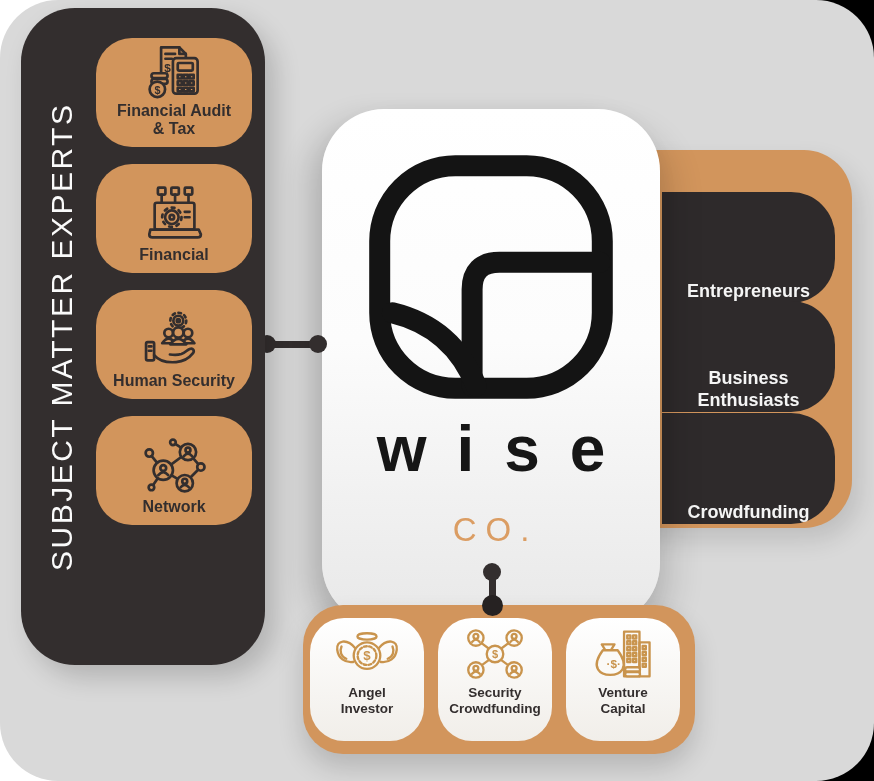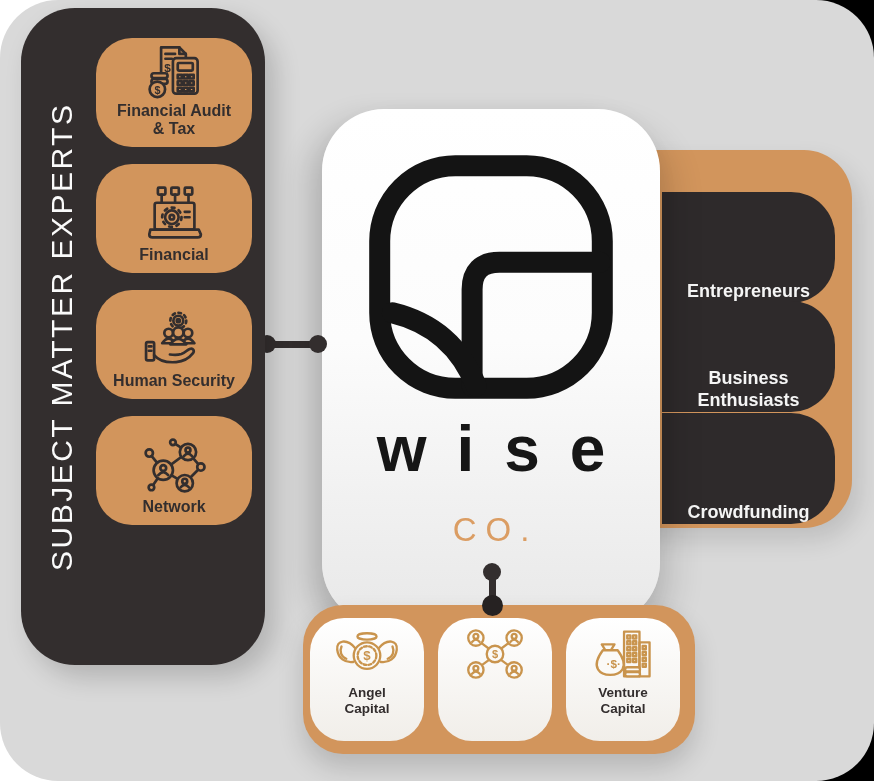--- a/index.html
+++ b/index.html
@@ -247,41 +247,43 @@
           <ellipse cx="32" cy="5.5" rx="9" ry="3"></ellipse>
           <path d="M21 16.5 C13 7 3 9 4 18 C5 26 11 30.5 19 29.5"></path>
           <path d="M8 15 C6 19.5 7.5 24.5 12.5 26.5"></path>
           <path d="M43 16.5 C51 7 61 9 60 18 C59 26 53 30.5 45 29.5"></path>
           <path d="M56 15 C58 19.5 56.5 24.5 51.5 26.5"></path>
           <circle class="occw" cx="32" cy="23.5" r="12.5"></circle>
           <circle cx="32" cy="23.5" r="8.8" stroke-dasharray="2.6 2.2"></circle>
           <text x="28.4" y="28" font-size="12.5" font-weight="bold" fill="currentColor" stroke="none">$</text>
         </svg>
         <div class="fund-label">Angel
-Capital</div>
+Investor</div>
       </div>
 
       <div class="fund-card">
         <svg class="ico" width="68" height="52" viewBox="0 0 64 48" fill="none" stroke="currentColor" stroke-width="2.2" stroke-linecap="round" stroke-linejoin="round">
           <path d="M19 13.5 L27 19.5 M45 13.5 L37 19.5 M19 35 L27 29 M45 35 L37 29"></path>
           <circle class="occw" cx="14" cy="9" r="7.2"></circle>
           <circle cx="14" cy="7.4" r="2.3"></circle>
             <path d="M10.4 12.6 q3.6 -4.2 7.2 0"></path>
           <circle class="occw" cx="50" cy="9" r="7.2"></circle>
           <circle cx="50" cy="7.4" r="2.3"></circle>
             <path d="M46.4 12.6 q3.6 -4.2 7.2 0"></path>
           <circle class="occw" cx="14" cy="39" r="7.2"></circle>
           <circle cx="14" cy="37.4" r="2.3"></circle>
             <path d="M10.4 42.6 q3.6 -4.2 7.2 0"></path>
           <circle class="occw" cx="50" cy="39" r="7.2"></circle>
           <circle cx="50" cy="37.4" r="2.3"></circle>
             <path d="M46.4 42.6 q3.6 -4.2 7.2 0"></path>
           <circle class="occw" cx="32" cy="24" r="7.8"></circle>
           <text x="29.2" y="28" font-size="10.5" font-weight="bold" fill="currentColor" stroke="none">$</text>
         </svg>
+        <div class="fund-label">Security
+Crowdfunding</div>
       </div>
 
       <div class="fund-card">
         <svg class="ico" width="68" height="52" viewBox="0 0 64 48" fill="none" stroke="currentColor" stroke-width="2.2" stroke-linecap="round" stroke-linejoin="round">
           <rect x="33" y="3" width="14.5" height="42"></rect>
           <rect x="36" y="6.5" width="3" height="3"></rect>
             <rect x="41.5" y="6.5" width="3" height="3"></rect>
           <rect x="36" y="12" width="3" height="3"></rect>
             <rect x="41.5" y="12" width="3" height="3"></rect>
           <rect x="36" y="17.5" width="3" height="3"></rect>

